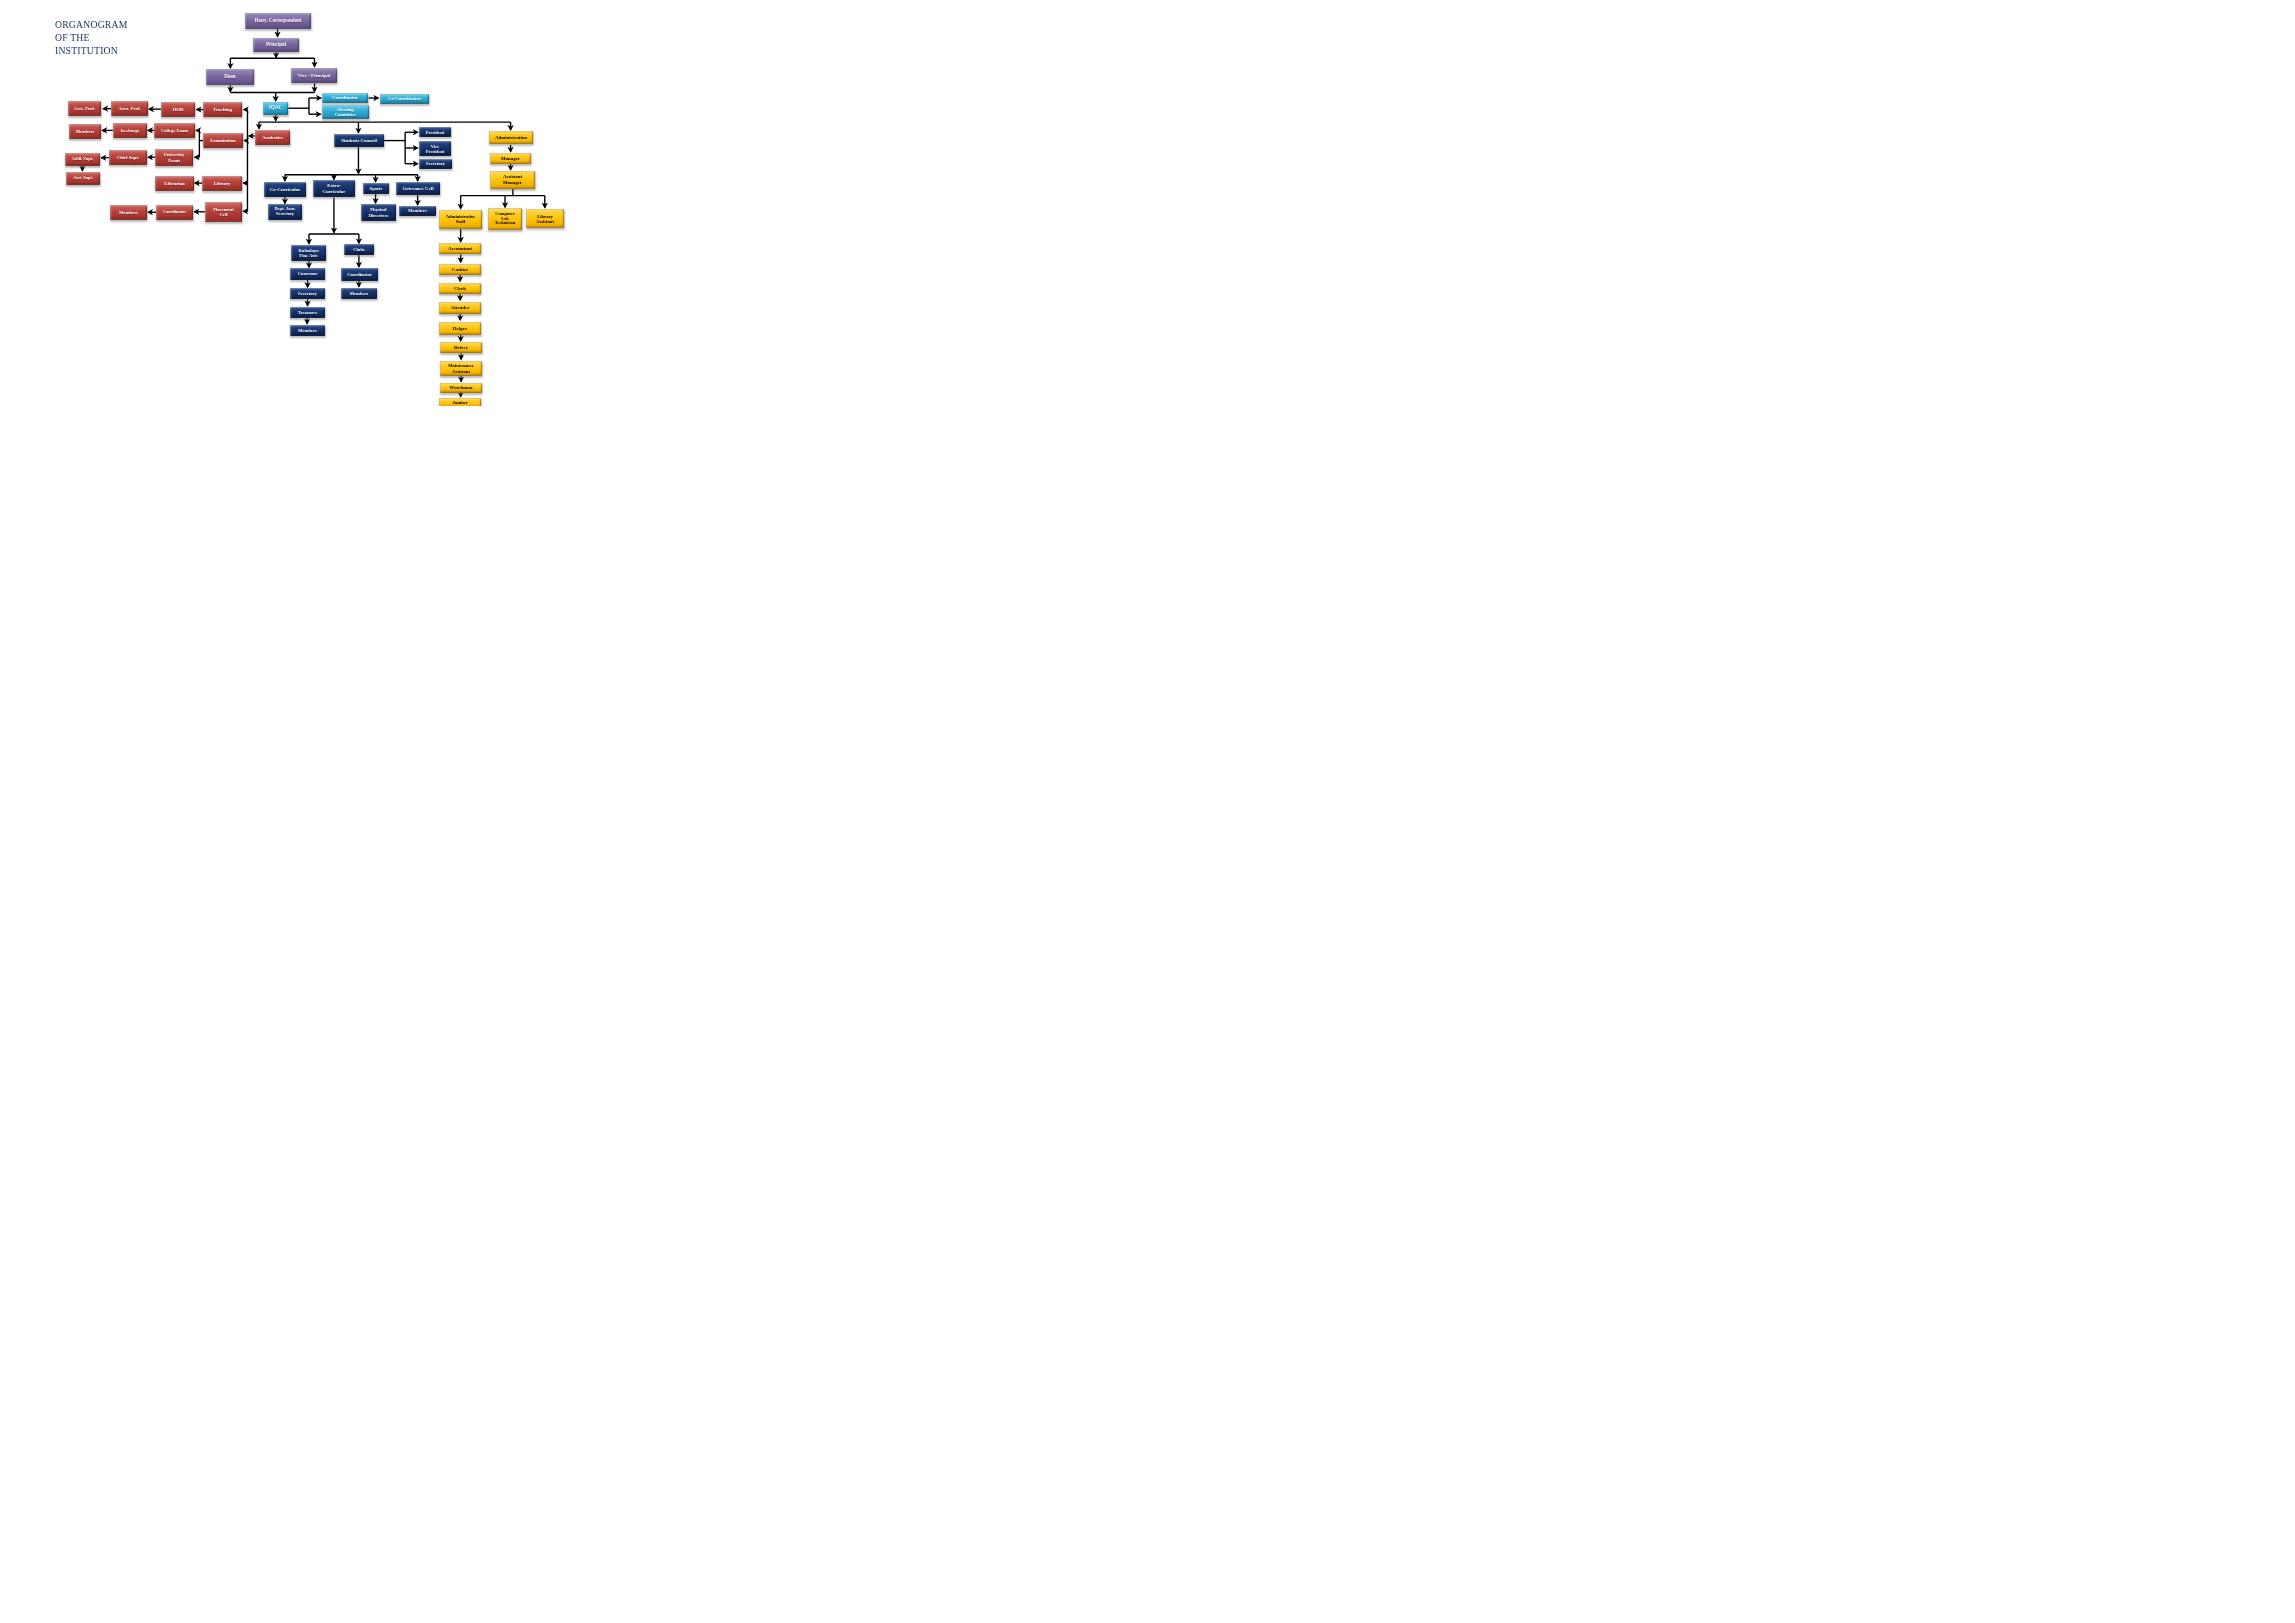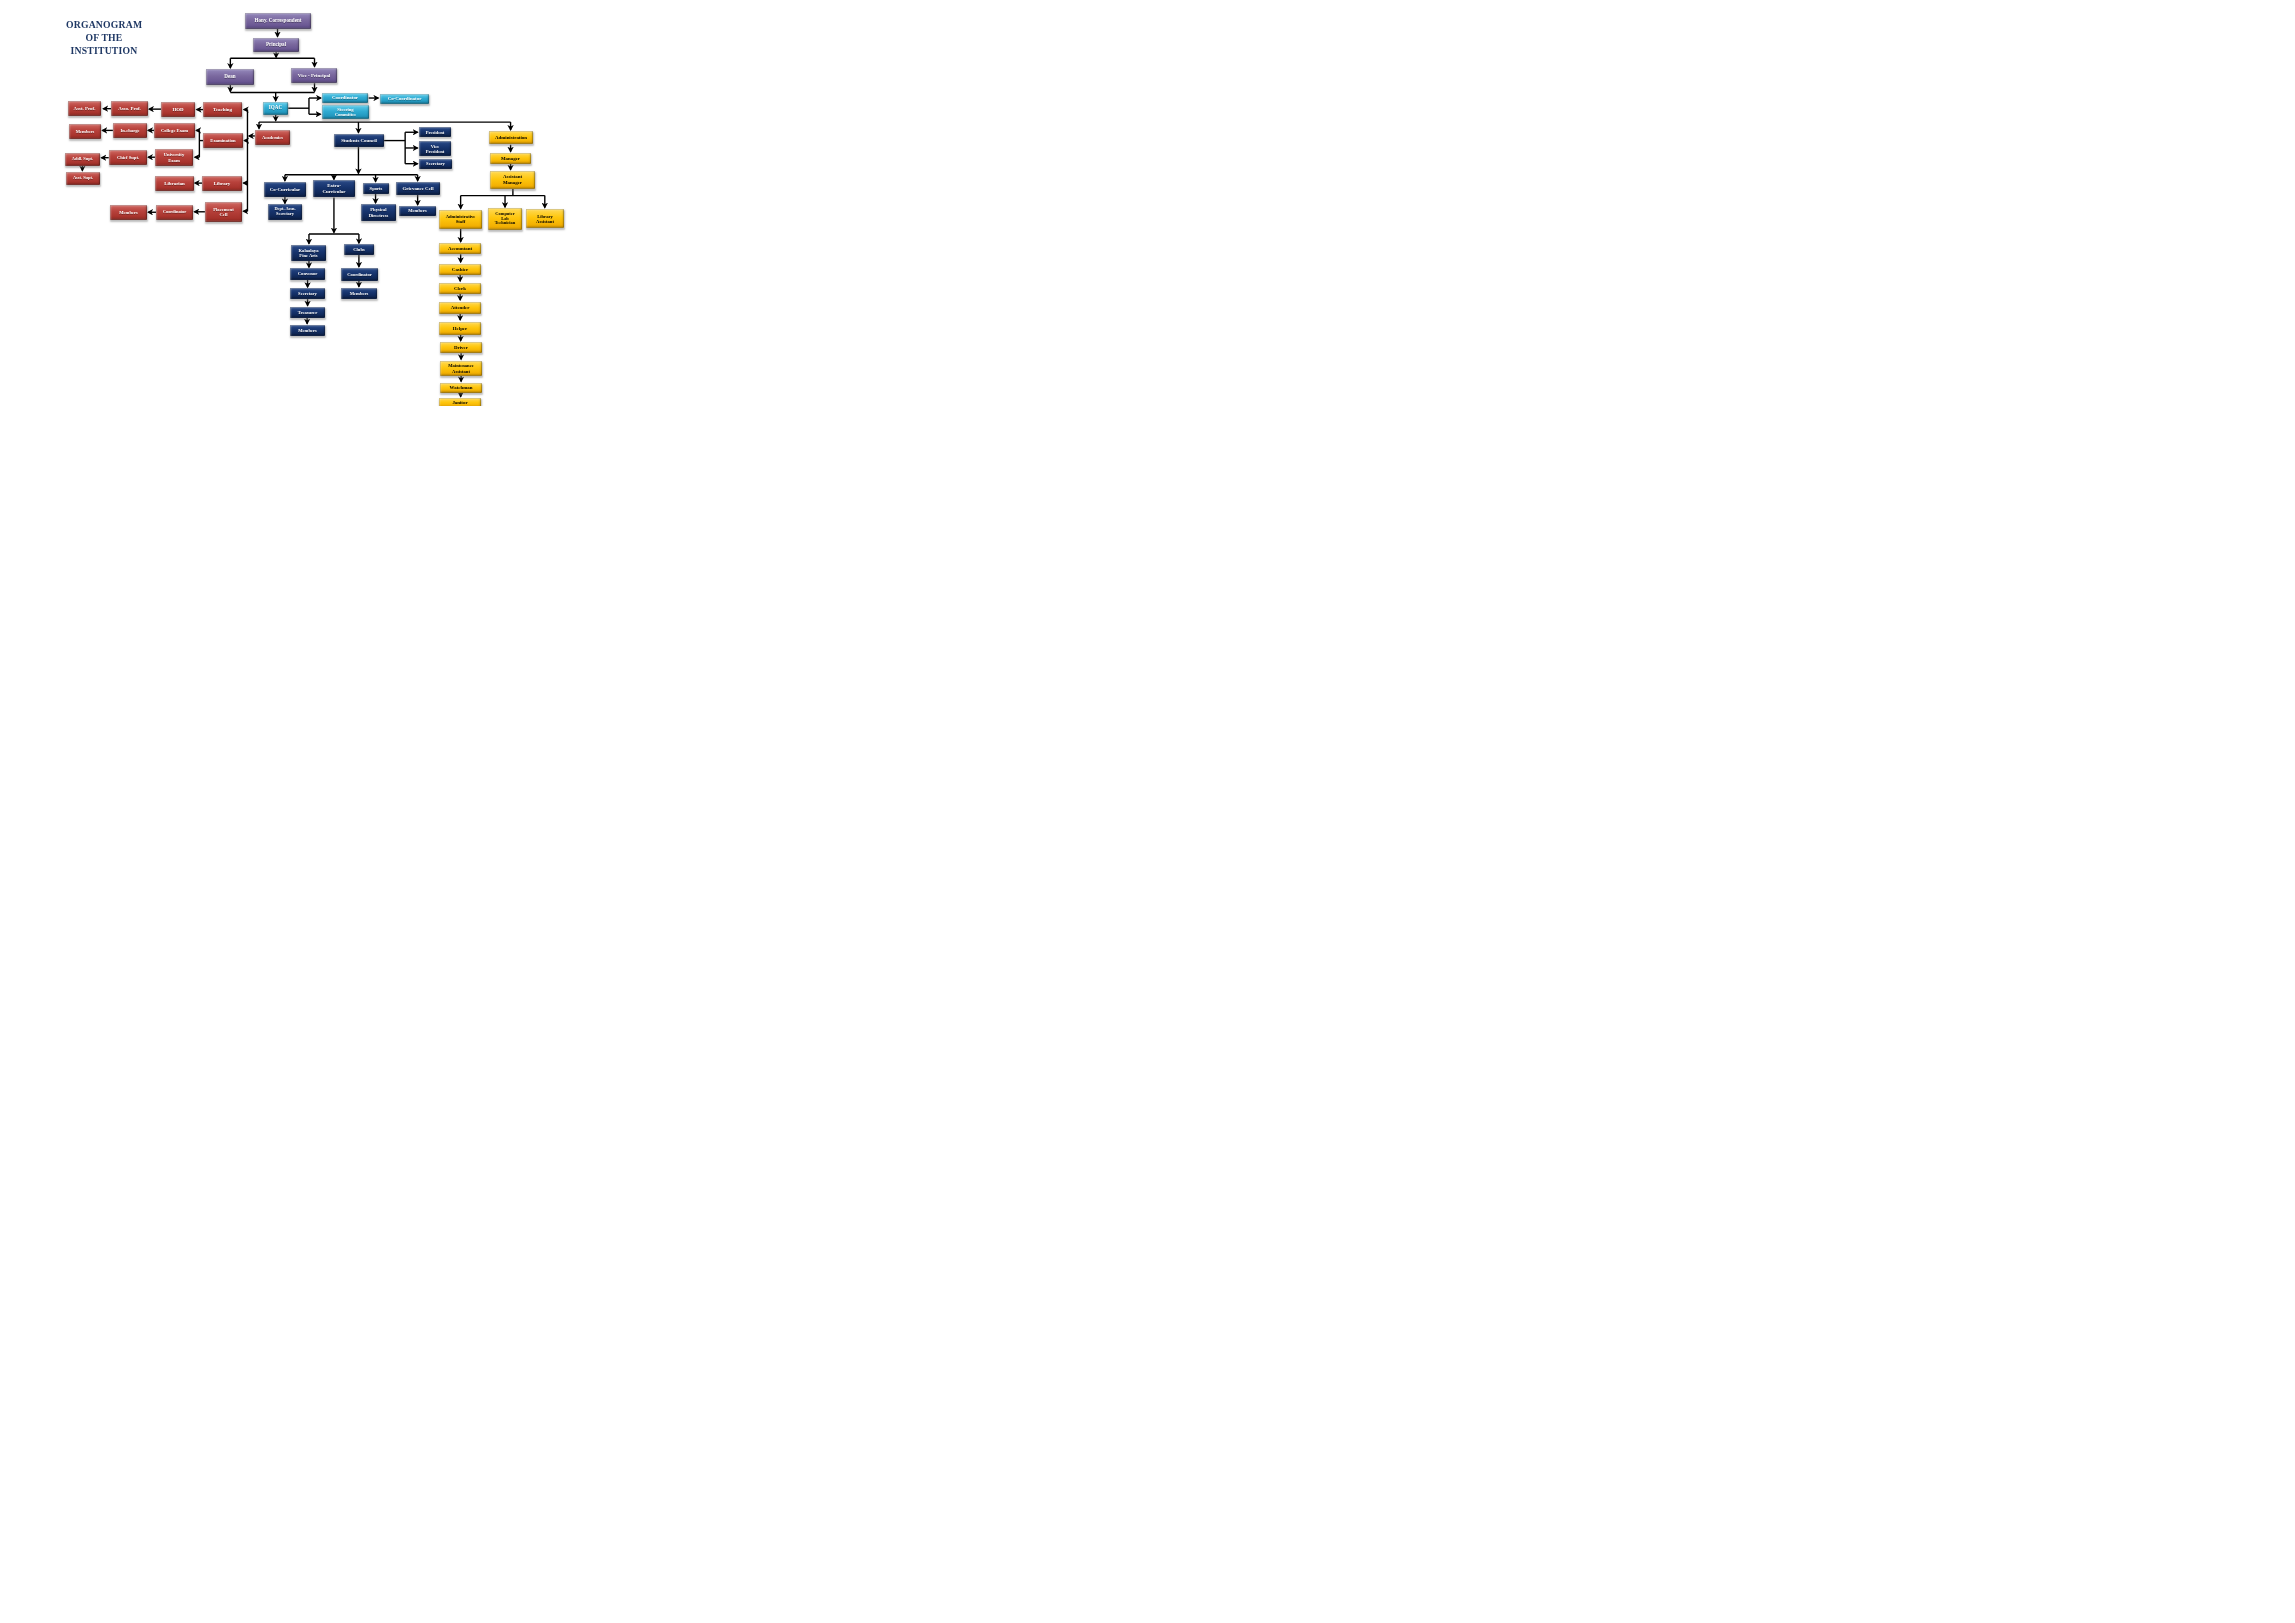--- a/index.html
+++ b/index.html
@@ -1,22 +1,22 @@
 <!DOCTYPE html>
 <html style="font-size:7.4px"><head>
 <meta charset="utf-8">
 <style>
   html,body{margin:0;padding:0;background:#ffffff;}
   body{width:574px;height:406px;position:relative;overflow:hidden;
        font-family:"Liberation Serif", serif;}
   .canvas{position:absolute;left:0;top:0;width:574px;height:406px;}
   svg.connectors{position:absolute;left:0;top:0;width:574px;height:406px;pointer-events:none;}
   .edge{fill:none;stroke:#000;stroke-width:3;stroke-linejoin:miter;stroke-linecap:butt;}
-  .diagram-title{position:absolute;left:66px;top:19.4px;width:76px;text-align:center;
-       font-weight:bold;font-size:9.7px;line-height:1.3;letter-spacing:0.2px;
+  .diagram-title{position:absolute;left:55px;top:19.4px;width:76px;text-align:left;
+       font-weight:normal;font-size:9.7px;line-height:1.3;letter-spacing:0.2px;
        color:#1F3864;white-space:pre-line;}
   .node{position:absolute;display:flex;align-items:center;justify-content:center;
        text-align:center;font-weight:bold;font-size:4.9px;line-height:1.12;
        white-space:pre-line;border-radius:0.9px;
        box-shadow:inset 0 0 0 0.5px rgba(0,0,0,.28),
                   inset 0.9px 0.9px 1.4px rgba(255,255,255,.5),
                   inset -0.9px -1.4px 1.9px rgba(0,0,0,.28),
                   0.9px 1.4px 1.9px rgba(110,110,110,.45);}
   .node.purple{color:#fff;background:linear-gradient(180deg,#9488bc 0%,#7a689e 45%,#665390 88%,#8a7bab 100%);text-shadow:0 0.5px 0.5px rgba(0,0,0,.35);}
   .node.red{color:#fff;background:linear-gradient(180deg,#d06a63 0%,#b8423c 40%,#a33029 88%,#c05c55 100%);text-shadow:0 0.5px 0.5px rgba(0,0,0,.35);}

